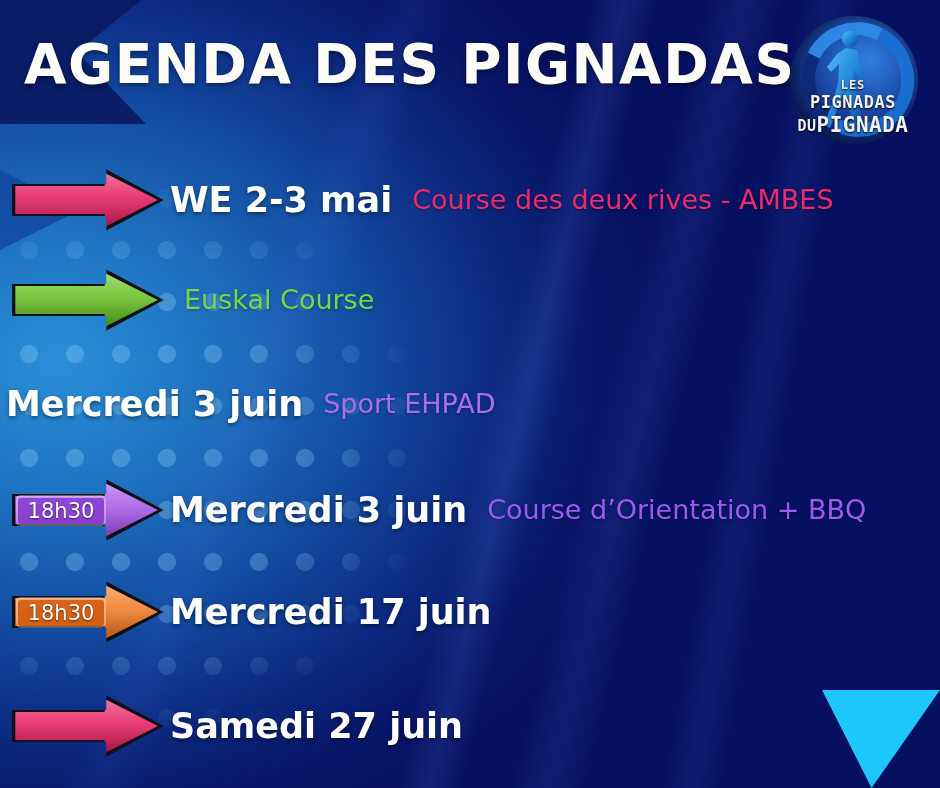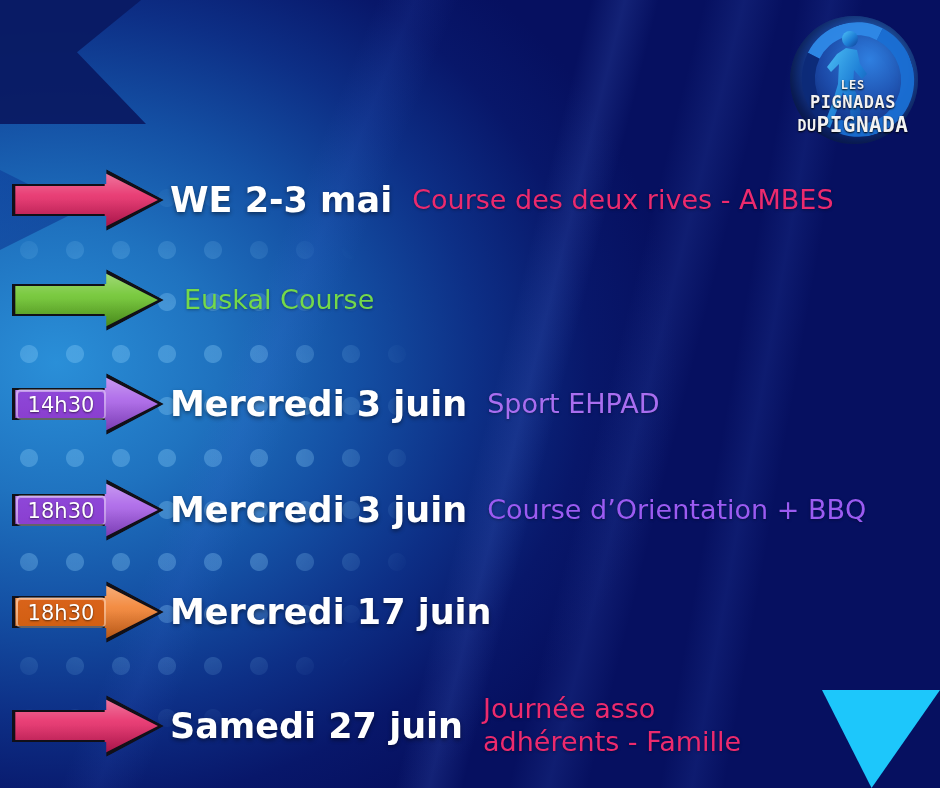--- a/index.html
+++ b/index.html
@@ -173,20 +173,21 @@
 <body>
 
 <div id="poster">
 
   <div id="dots"></div>
   <div id="streaks"></div>
   <div id="corner-wedge"></div>
   <div id="corner-wedge2"></div>
   <div id="tri-cyan"></div>
 
+  <div id="title">AGENDA DES PIGNADAS</div>
 
   <div id="logo">
     <div class="disc"></div>
     <div class="swoosh"></div>
     <svg class="runner" viewBox="0 0 46 108">
       <defs>
         <linearGradient id="rg" x1="0" y1="0" x2="1" y2="1">
           <stop offset="0%" stop-color="#4fc3f7"></stop>
           <stop offset="55%" stop-color="#1e7fd6"></stop>
           <stop offset="100%" stop-color="#0f3f96"></stop>
@@ -218,29 +219,20 @@
           <div class="arrow">
             <div class="outline"></div>
             <div class="body" style="background:linear-gradient(180deg,#6cc42c 0%,#6cc42c 48%,#4e9a19 100%)"></div>
             <div class="gloss"></div>
             <div class="hl"></div>
           </div>
         </div>
         <div class="desc" style="color: rgb(116, 217, 74);">Euskal Course</div>
       </div>
       <div class="row" style="top: 372px; height: 64px;">
-        <div class="arrow-wrap">
-          <div class="arrow">
-            <div class="outline"></div>
-            <div class="body" style="background:linear-gradient(180deg,#a961e8 0%,#a961e8 48%,#8a3fd0 100%)"></div>
-            <div class="gloss"></div>
-            <div class="hl"></div>
-          </div>
-          <div class="badge" style="background: linear-gradient(rgb(142, 71, 216), rgb(138, 63, 208));">14h30</div>
-        </div>
         <div class="date">Mercredi 3 juin</div>
         <div class="desc" style="color: rgb(169, 110, 240);">Sport EHPAD</div>
       </div>
       <div class="row" style="top: 478px; height: 64px;">
         <div class="arrow-wrap">
           <div class="arrow">
             <div class="outline"></div>
             <div class="body" style="background:linear-gradient(180deg,#a961e8 0%,#a961e8 48%,#8a3fd0 100%)"></div>
             <div class="gloss"></div>
             <div class="hl"></div>
@@ -265,18 +257,16 @@
       <div class="row" style="top: 678px; height: 96px;">
         <div class="arrow-wrap">
           <div class="arrow">
             <div class="outline"></div>
             <div class="body" style="background:linear-gradient(180deg,#e62a67 0%,#e62a67 48%,#c01050 100%)"></div>
             <div class="gloss"></div>
             <div class="hl"></div>
           </div>
         </div>
         <div class="date">Samedi 27 juin</div>
-        <div class="desc two-line" style="color: rgb(236, 42, 110); white-space: pre-line;">Journée asso
-adhérents - Famille</div>
       </div>
     </div>
 
 </div>
 
 </body></html>

